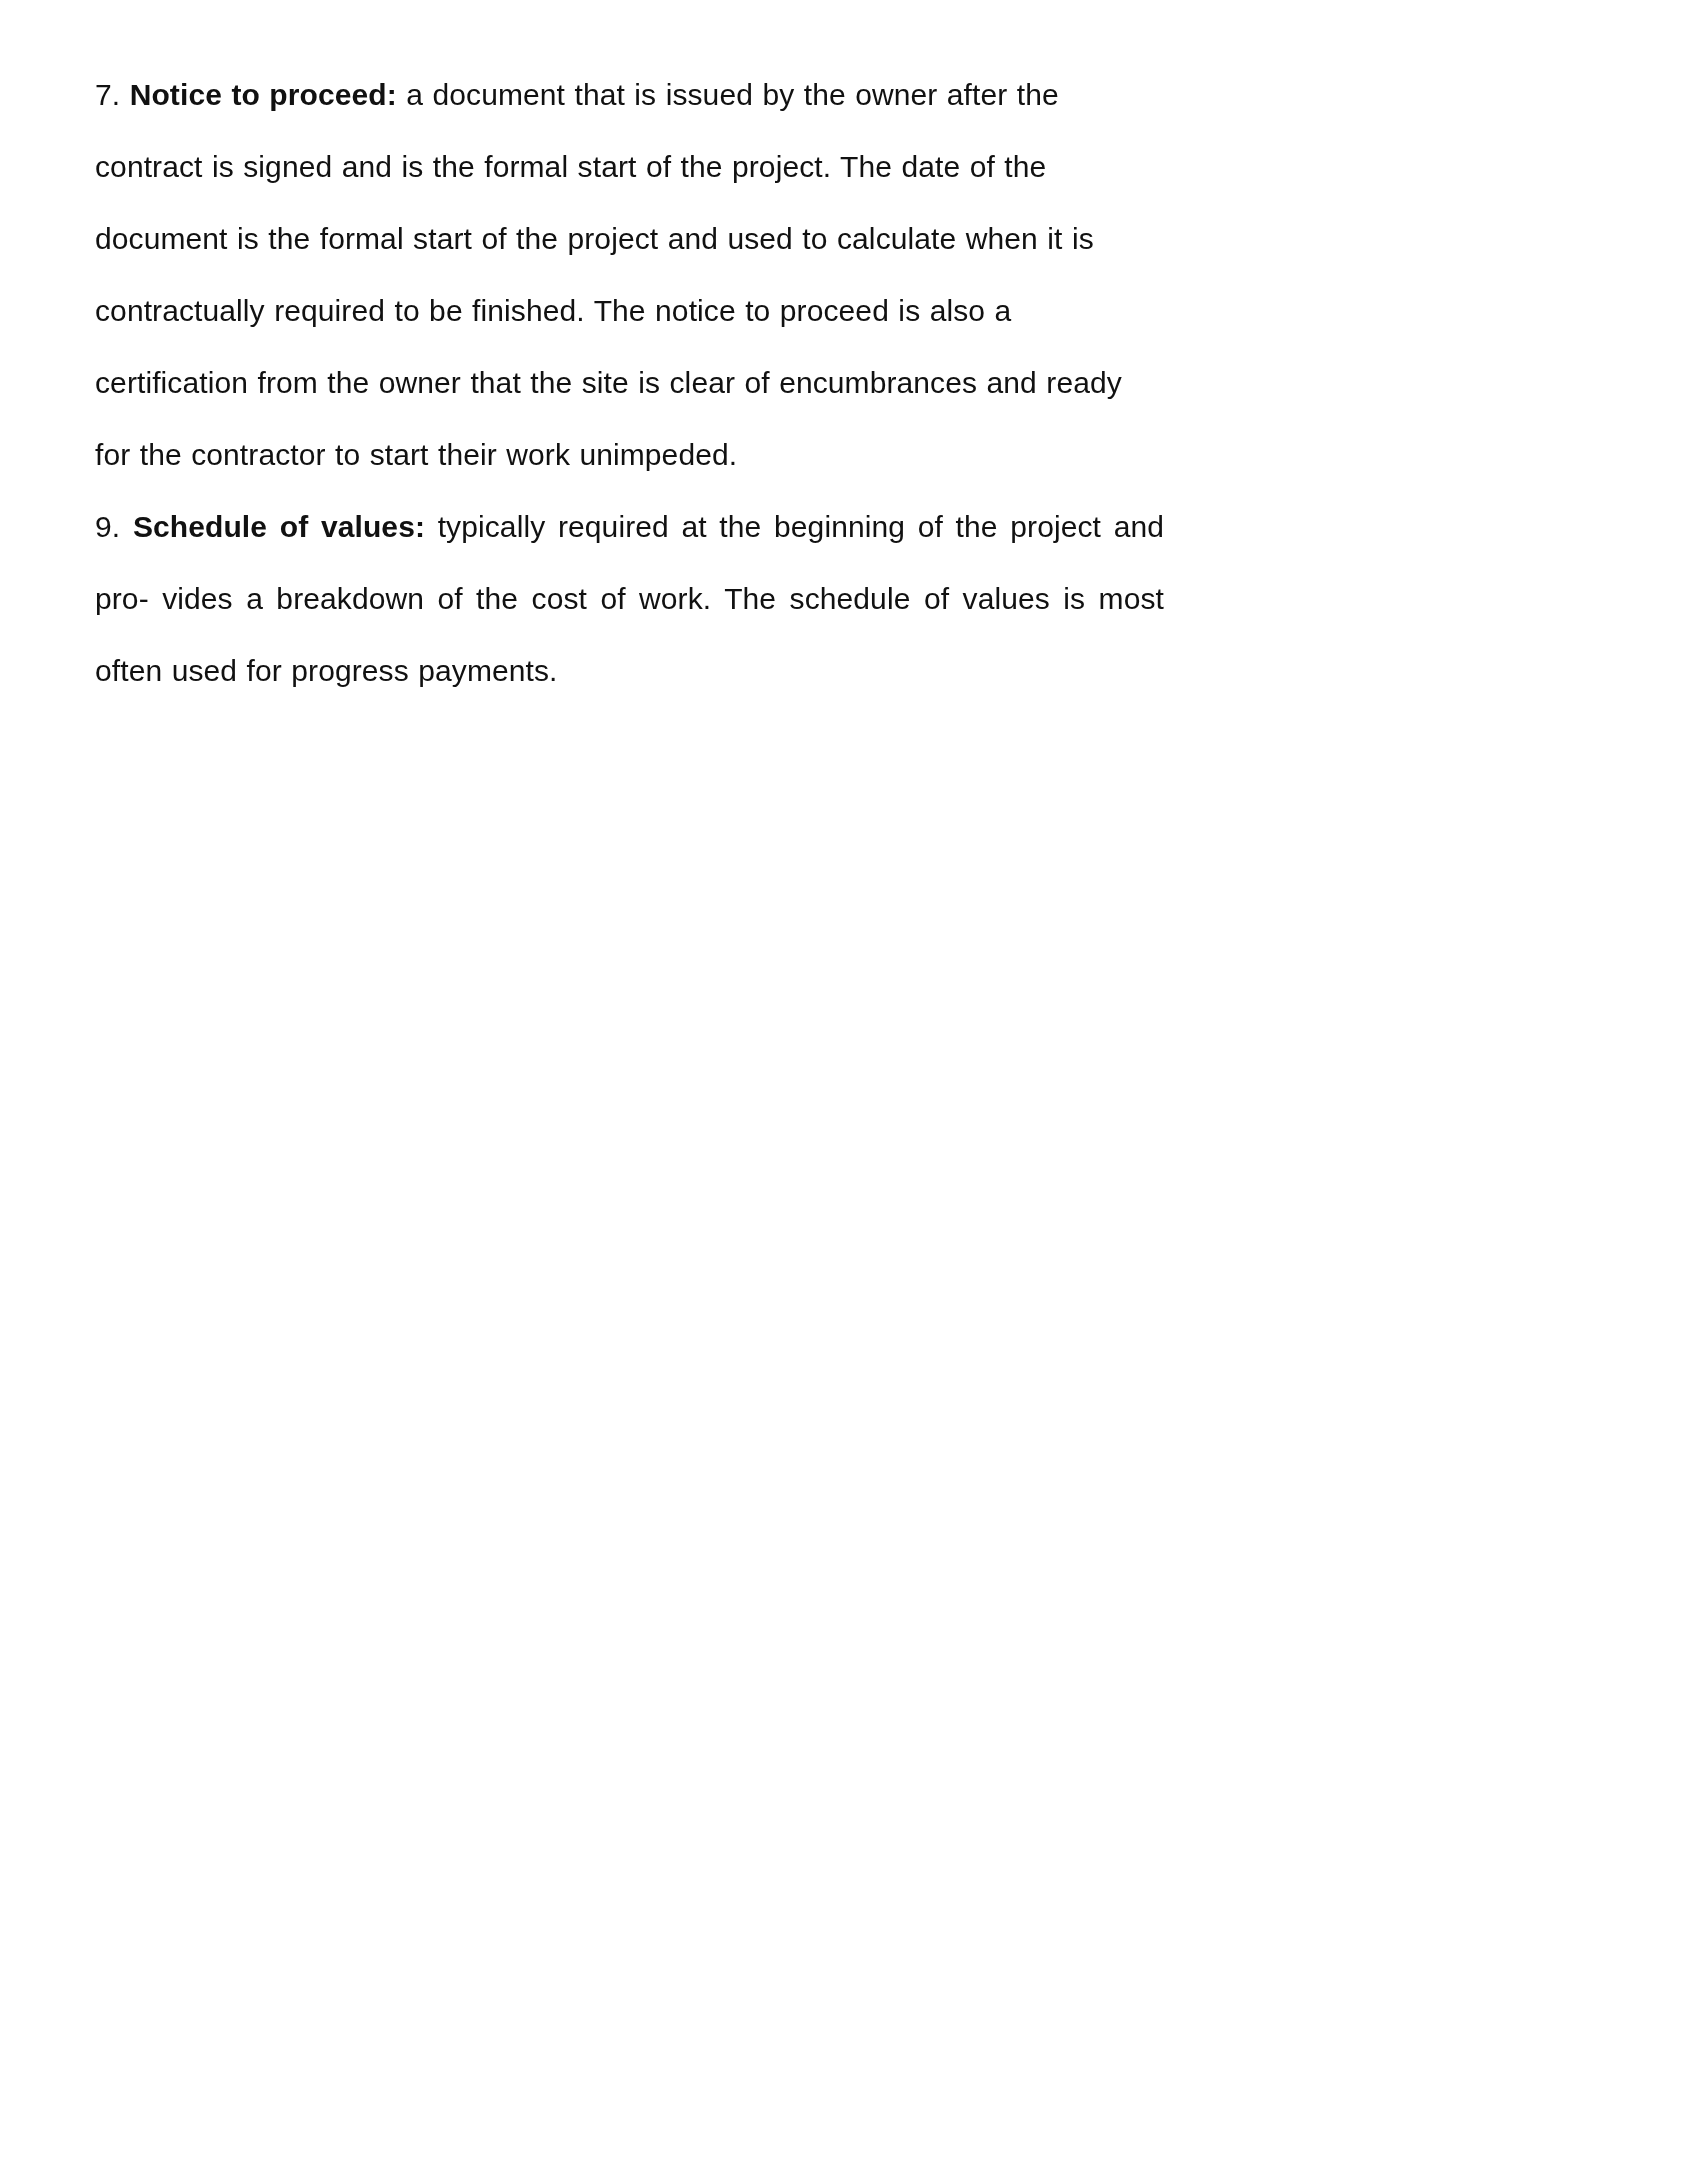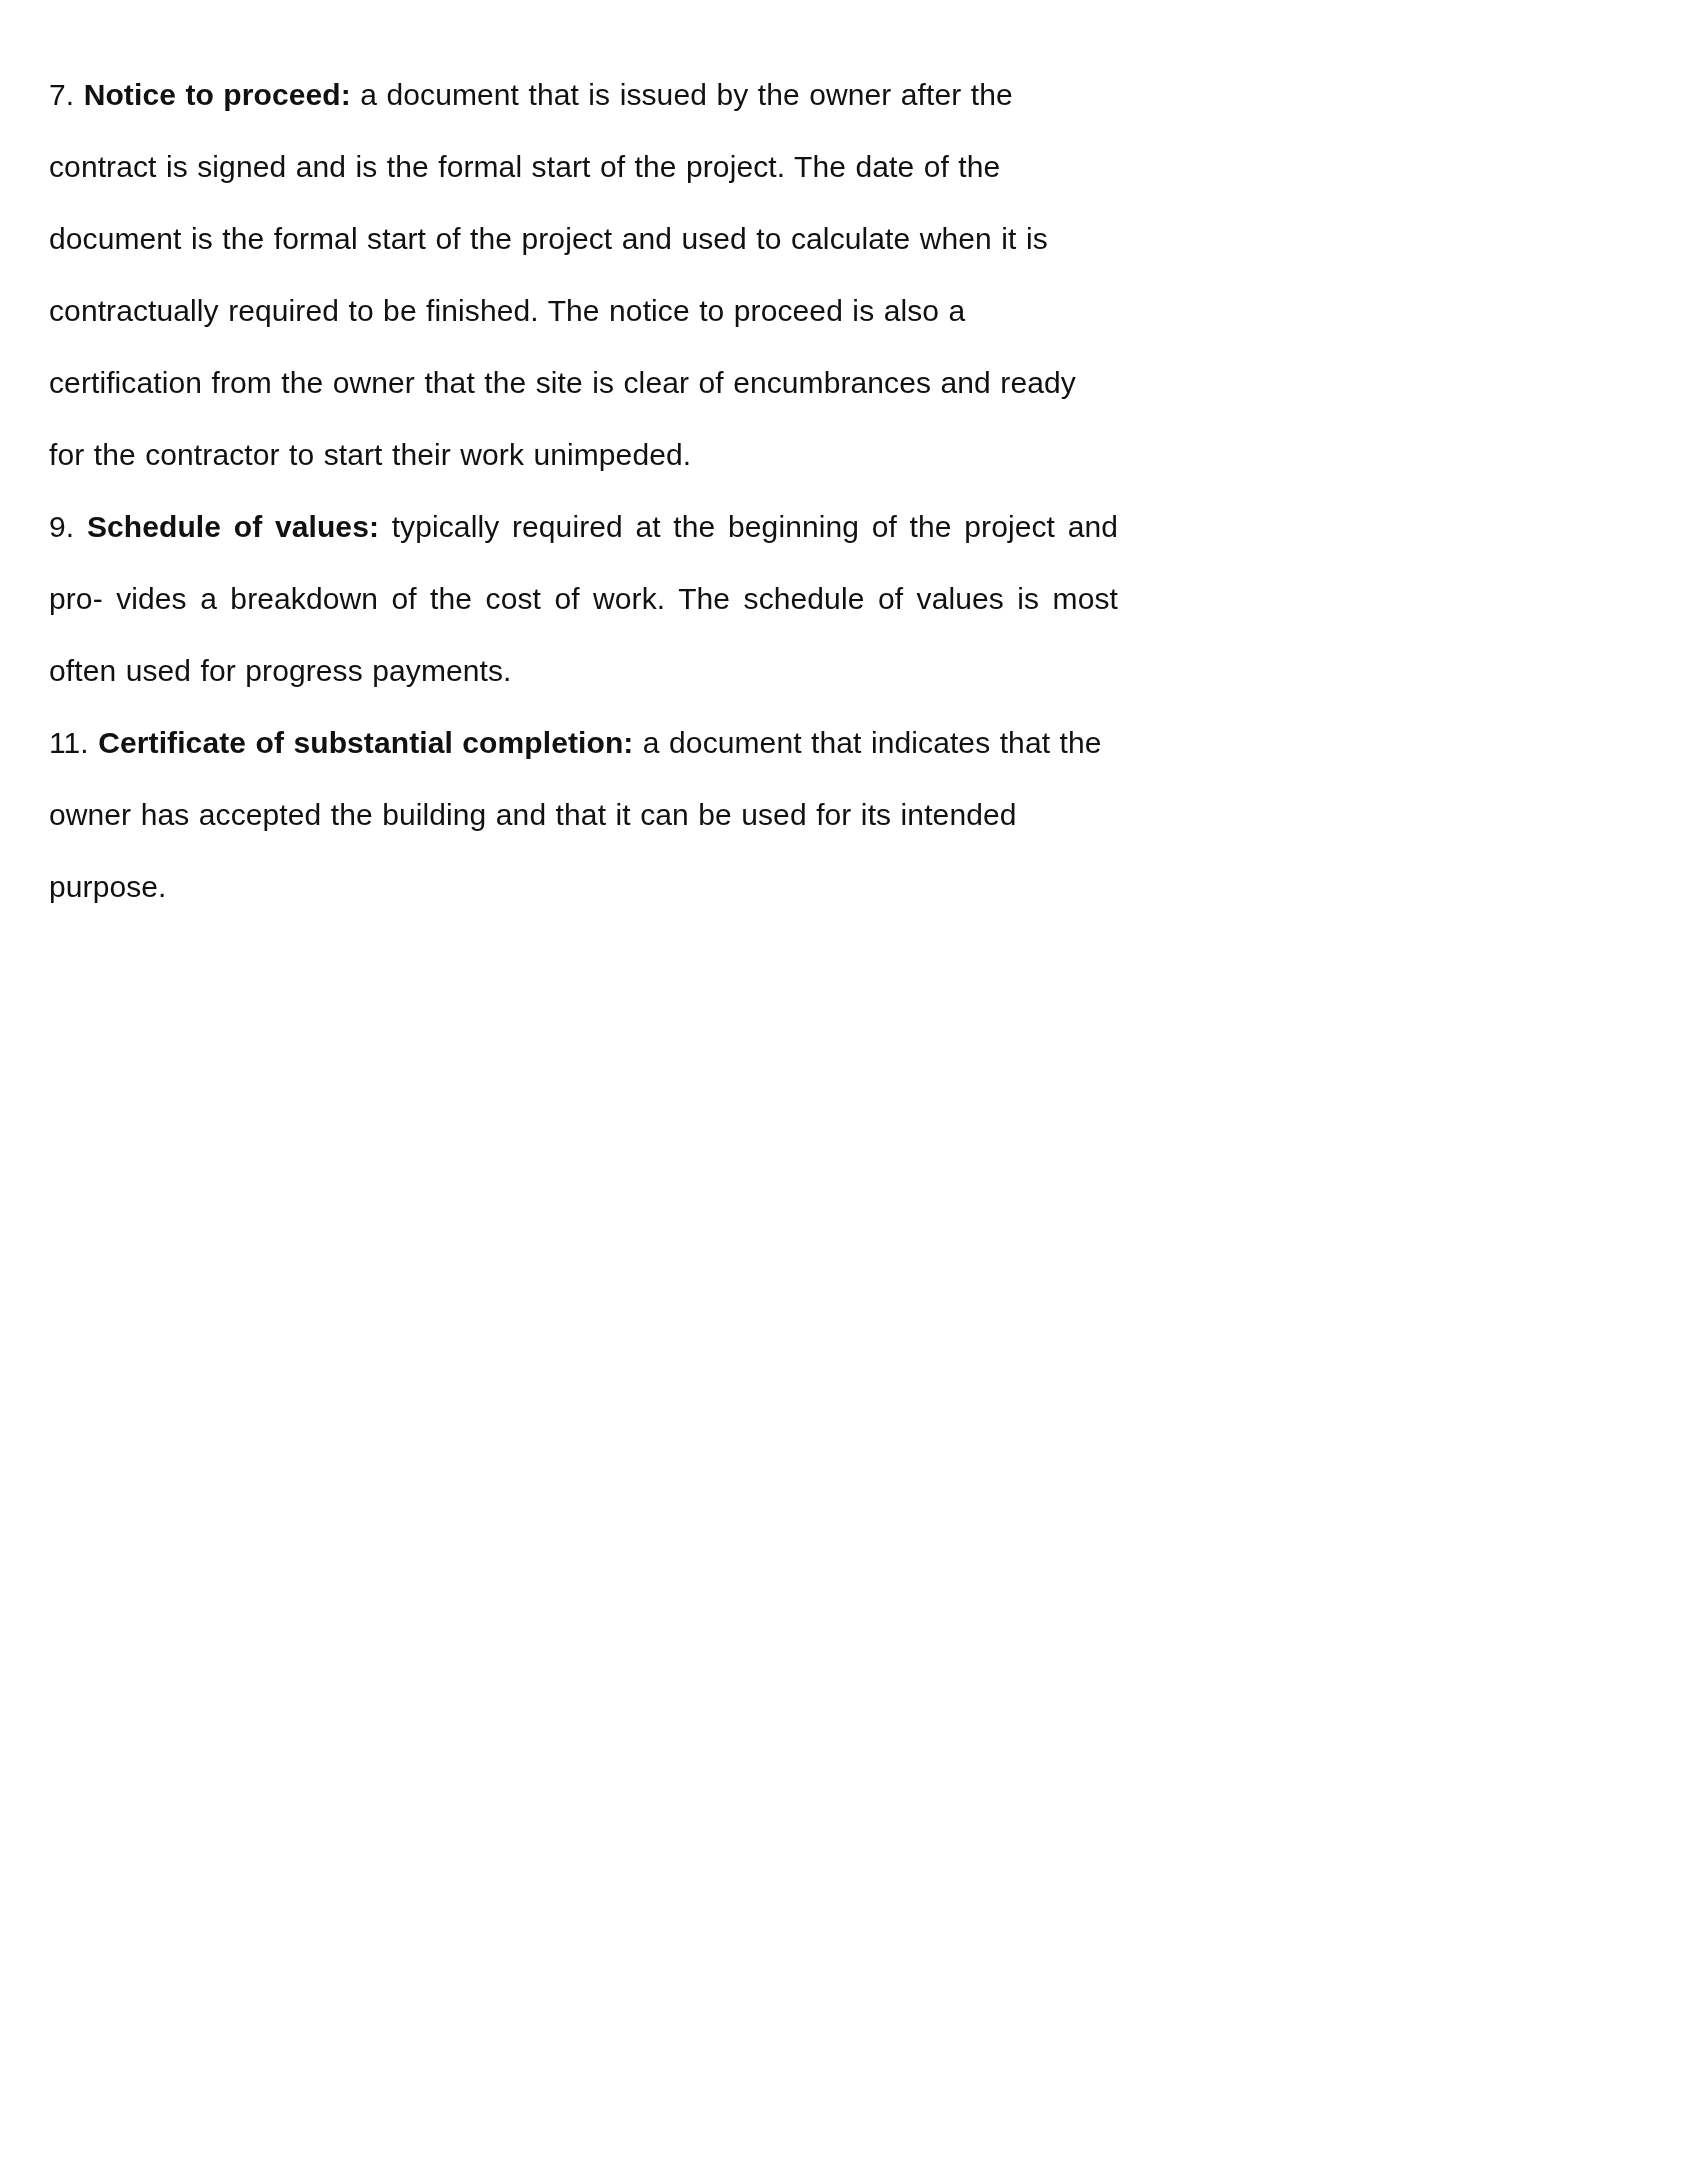--- a/index.html
+++ b/index.html
@@ -11,21 +11,21 @@
     width: 1683px;
     height: 2178px;
     font-family: "Liberation Sans", sans-serif;
     color: #111111;
     overflow: hidden;
   }
   .page {
     box-sizing: border-box;
     width: 1683px;
     height: 2178px;
-    padding: 59px 0 0 49px;
+    padding: 59px 0 0 95px;
     background: #ffffff;
   }
   .item {
     width: 1069px;
     margin: 0;
     font-size: 30px;
     line-height: 72px;
     font-weight: 400;
     text-align: left;
     letter-spacing: 0.1px;
@@ -51,21 +51,16 @@
   </p>
 
 
   <p class="item justified">
     <span>9.</span>
     <span class="term">Schedule of values:</span>
     <span>typically required at the beginning of the project and pro- vides a breakdown of the cost of work. The schedule of values is most often used for progress payments.</span>
   </p>
 
 
-  <p class="item">
-    <span>11.</span>
-    <span class="term">Certificate of substantial completion:</span>
-    <span>a document that indicates that the owner has accepted the building and that it can be used for its intended purpose.</span>
-  </p>
 
 
 </div>
 
 
 </body></html>

